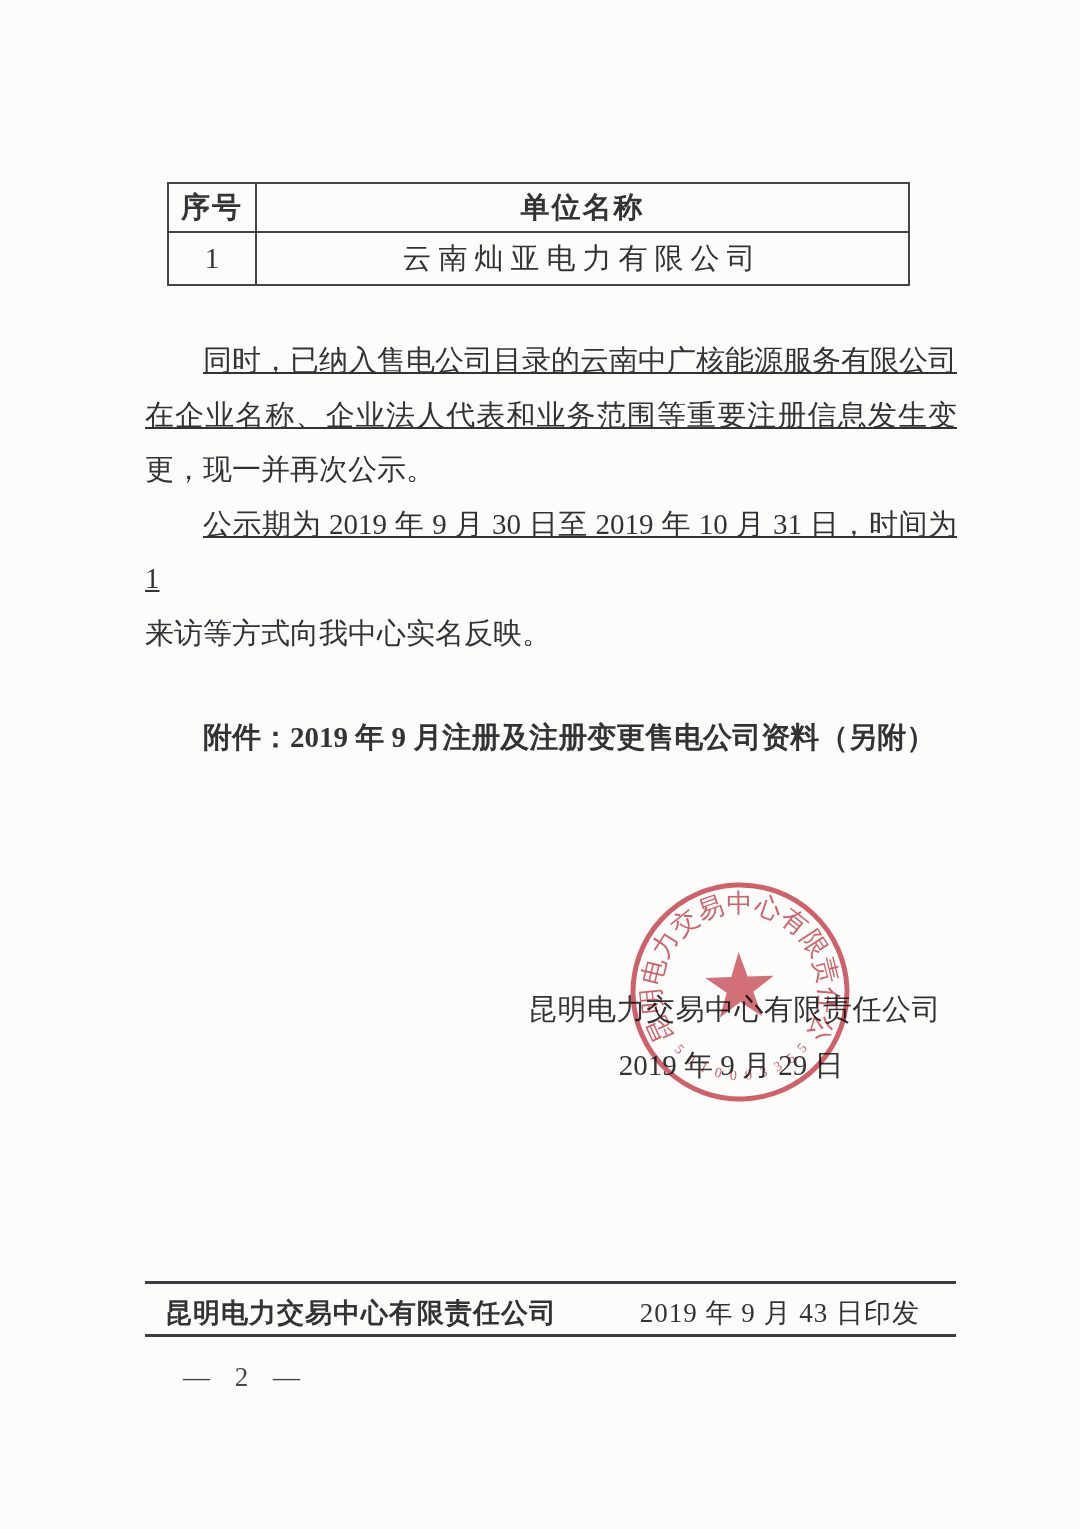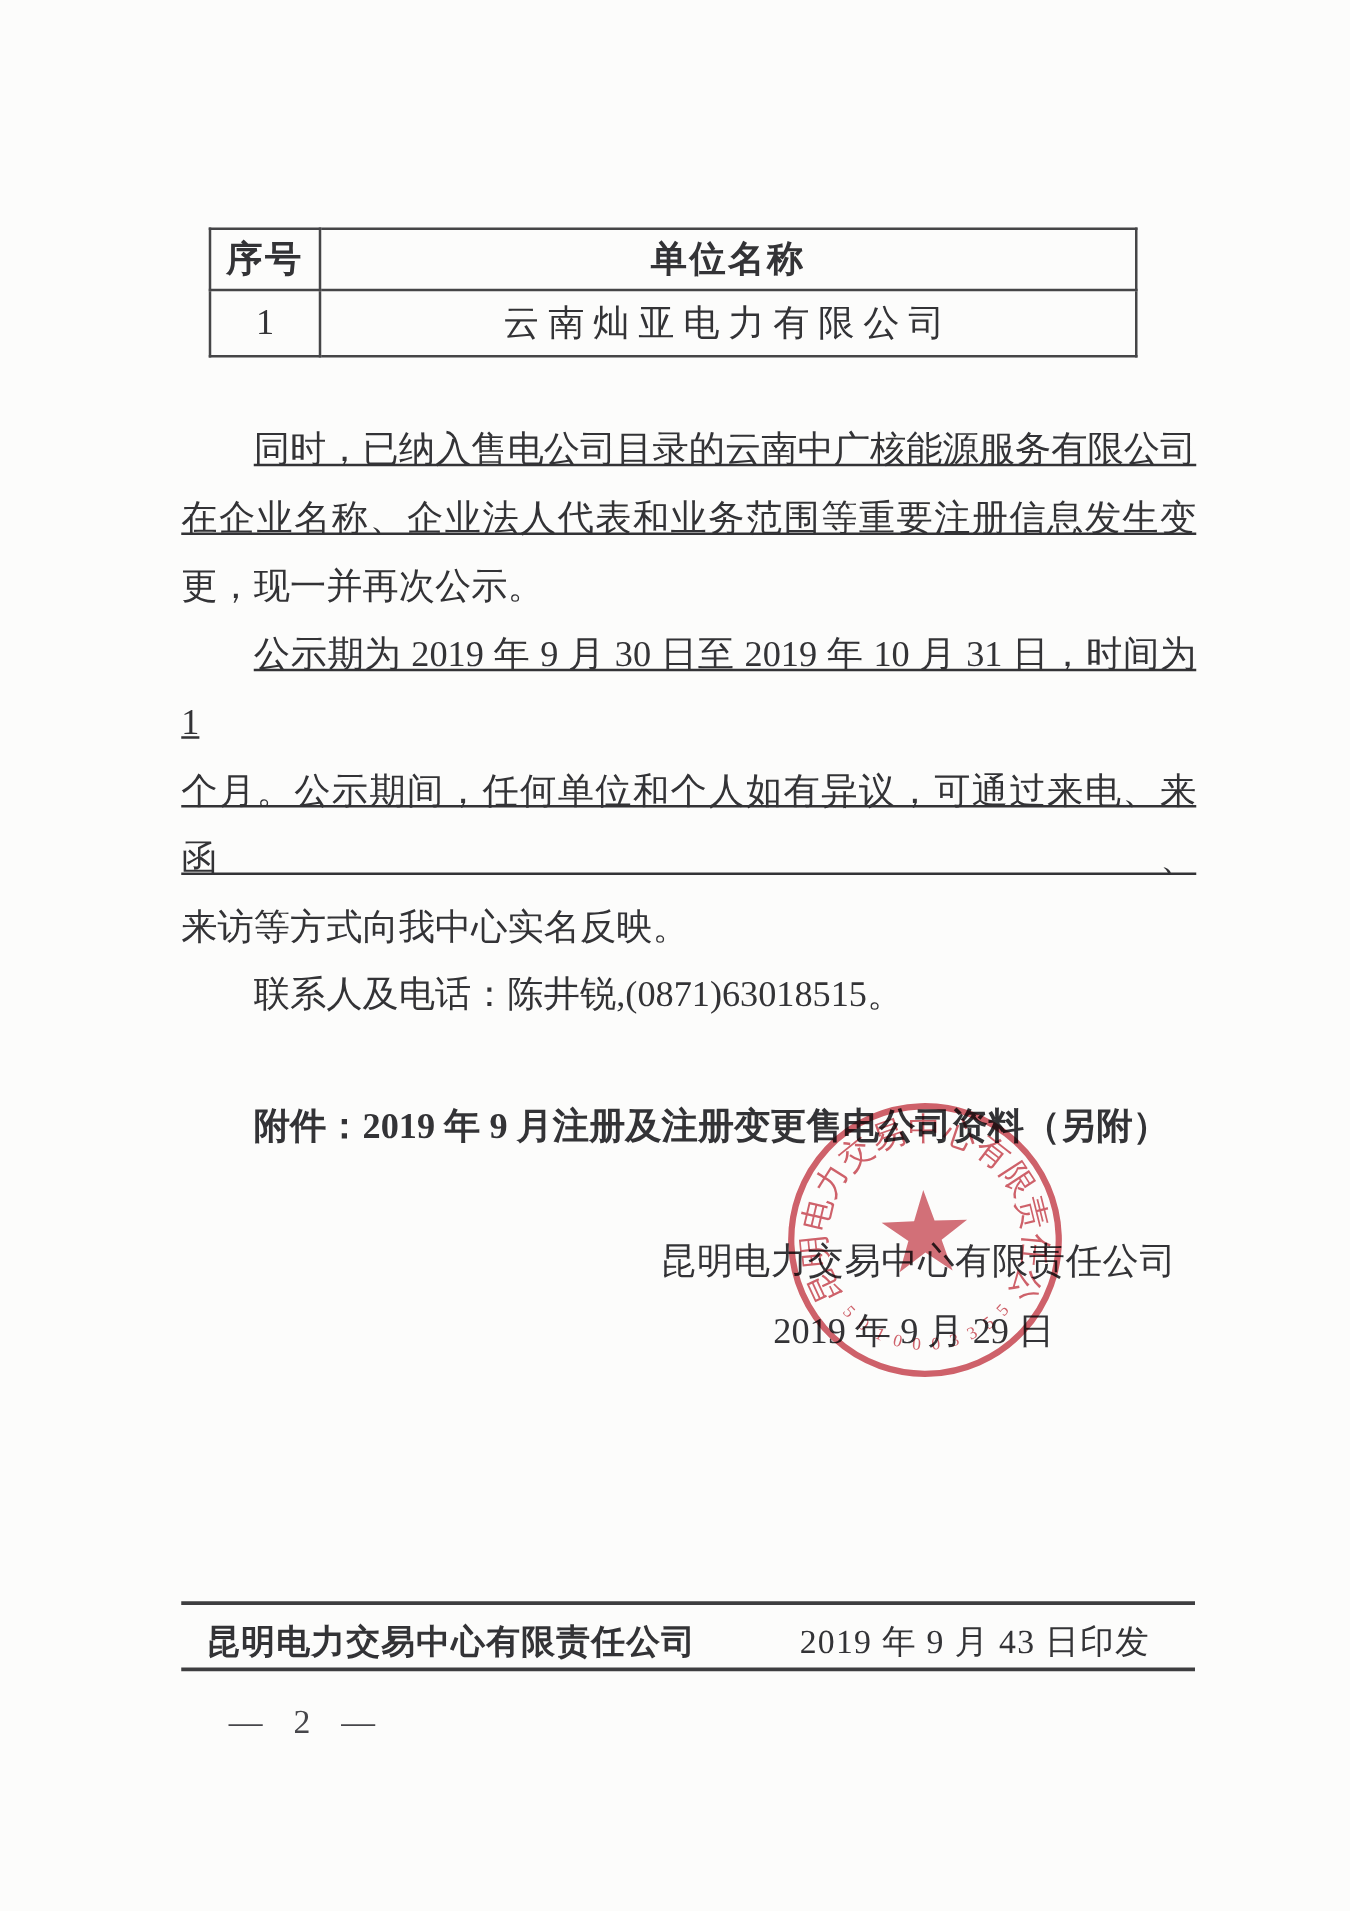--- a/index.html
+++ b/index.html
@@ -84,23 +84,21 @@
         <td class="name">云南灿亚电力有限公司</td>
       </tr>
     </tbody>
   </table>
 
   <div class="body-text">
     <div class="ln ind fill">同时，已纳入售电公司目录的云南中广核能源服务有限公司</div>
     <div class="ln fill">在企业名称、企业法人代表和业务范围等重要注册信息发生变</div>
     <div class="ln">更，现一并再次公示。</div>
     <div class="ln ind fill">公示期为 2019 年 9 月 30 日至 2019 年 10 月 31 日，时间为 1</div>
-    <div class="ln fill">个月。公示期间，任何单位和个人如有异议，可通过来电、来函、</div>
     <div class="ln">来访等方式向我中心实名反映。</div>
-    <div class="ln ind">联系人及电话：陈井锐,(0871)63018515。</div>
     <div class="ln ind gap">附件：2019 年 9 月注册及注册变更售电公司资料（另附）</div>
   </div>
 
   <div class="sig-company">昆明电力交易中心有限责任公司</div>
   <div class="sig-date">2019 年 9 月 29 日</div>
 
   <svg class="seal" viewBox="0 0 244 244">
     <circle cx="122" cy="122" r="107" fill="none" stroke="#c8444f" stroke-width="5"></circle>
     <path id="sealArc" d="M 56.5,167.9 A 80,80 0 1,1 187.5,167.9" fill="none"></path>
     <path id="sealBottomArc" d="M 45.8,166 A 88,88 0 0,0 198.2,166" fill="none"></path>

